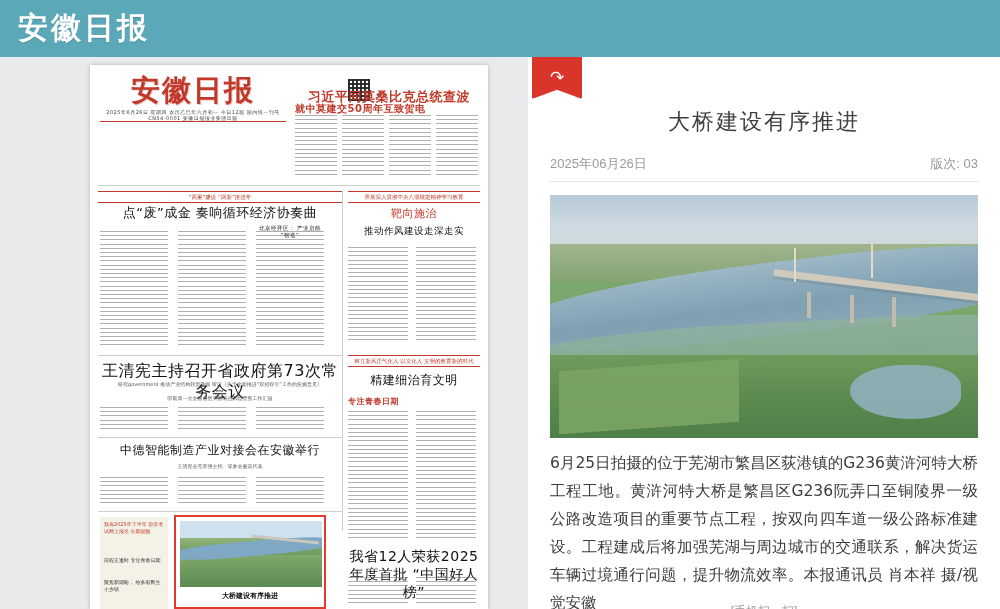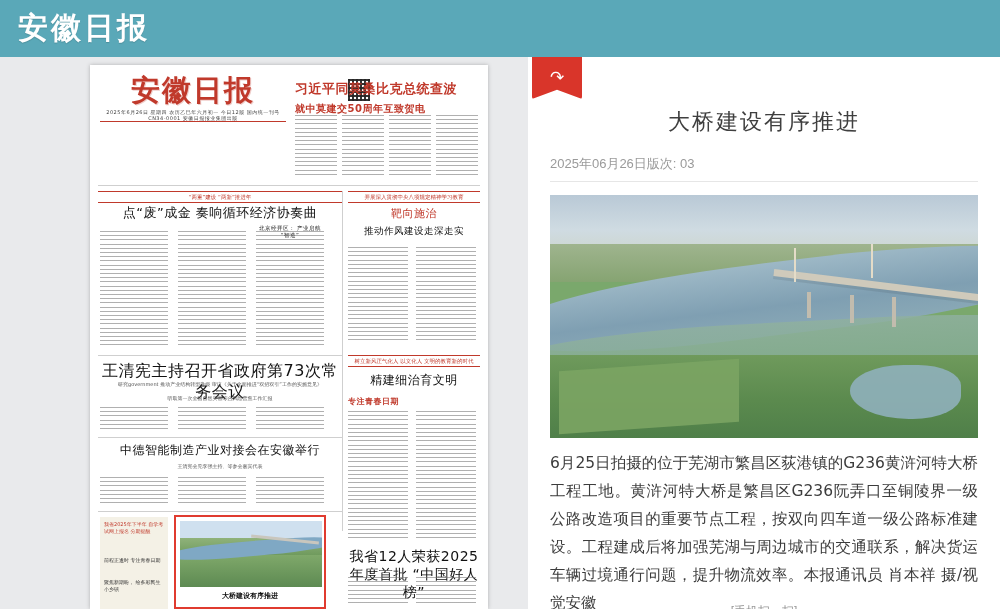--- a/index.html
+++ b/index.html
@@ -232,21 +232,21 @@
     font-size: 22px;
     color: #3f3f3f;
     letter-spacing: 2px;
     font-family: "DejaVu Sans", "Liberation Sans", sans-serif;
   }
   .meta-row {
     position: absolute;
     left: 22px; top: 98px;
     width: 428px;
     display: flex;
-    justify-content: flex-start;
+    justify-content: space-between;
     color: #9a9a9a;
     font-size: 13px;
   }
   .divider {
     position: absolute;
     left: 22px; top: 124px;
     width: 428px; height: 1px;
     background: #e6e6e6;
   }
   .hero {
@@ -388,21 +388,21 @@
   </div>
 
   <div class="left-pane">
     <div class="paper">
 
       <div class="paper-title">安徽日报</div>
       <div class="paper-date">2025年6月26日 星期四 农历乙巳年六月初一 今日12版 国内统一刊号CN34-0001 安徽日报报业集团出版</div>
       <div class="qr-small" style="left:258px; top:14px;"></div>
       <div class="paper-rule" style="left:10px; top:56px; width:186px;"></div>
 
-      <div class="headline-red" style="left:205px; top:16px; width:188px; font-size:13px; text-align:left;">习近平同莫桑比克总统查波</div>
+      <div class="headline-red" style="left:205px; top:24px; width:188px; font-size:13px; text-align:center;">习近平同莫桑比克总统查波</div>
       <div class="headline-red" style="left:205px; top:38px; width:188px; font-size:10px;">就中莫建交50周年互致贺电</div>
       <div class="coltext" style="left:205px; top:50px; width:42px; height:62px;"></div>
       <div class="coltext" style="left:252px; top:50px; width:42px; height:62px;"></div>
       <div class="coltext" style="left:299px; top:50px; width:42px; height:62px;"></div>
       <div class="coltext" style="left:346px; top:50px; width:42px; height:62px;"></div>
 
       <div class="hrule" style="left:8px; top:120px; width:382px;"></div>
 
       <div class="banner" style="left:8px; top:126px; width:244px;">“两重”建设 “两新”推进年</div>
       <div class="headline-blk" style="left:8px; top:140px; width:244px; font-size:13px; text-align:center;">点“废”成金 奏响循环经济协奏曲</div>

